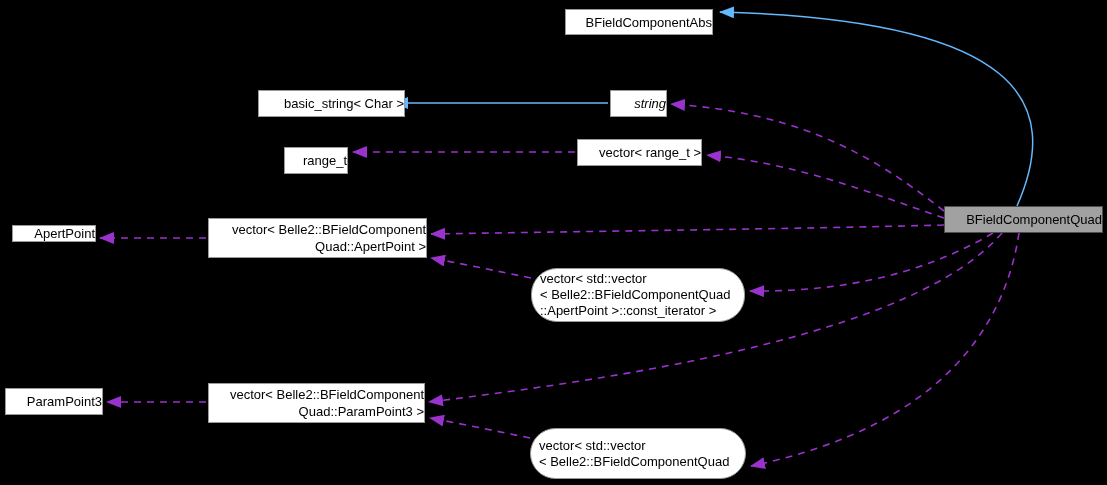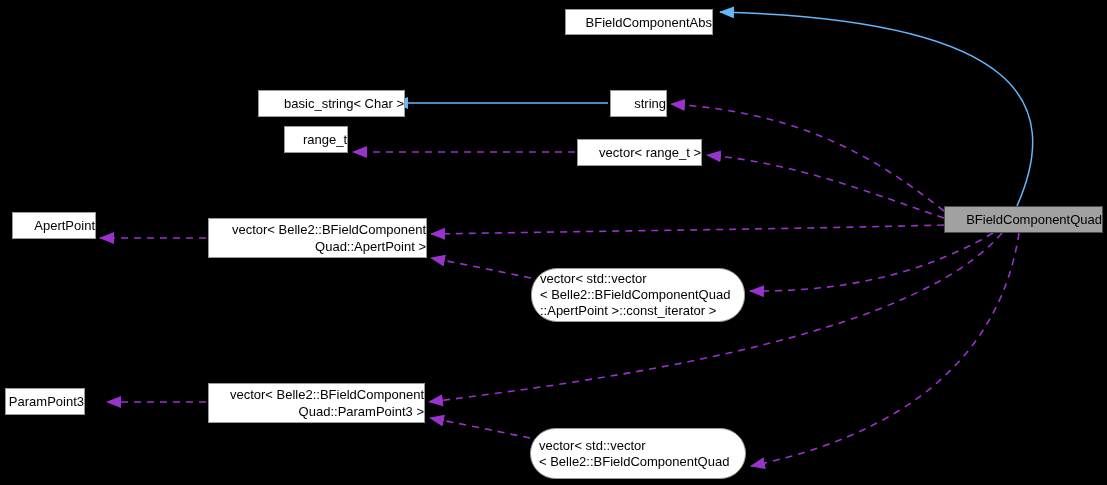--- a/index.html
+++ b/index.html
@@ -55,48 +55,48 @@
   </svg>
 
   <div class="node" style="left:565px; top:9px;  width:148px; height:26px;">
     <span>BFieldComponentAbs</span>
   </div>
 
   <div class="node" style="left:258px; top:90px; width:147px; height:27px;">
     <span>basic_string&lt; Char &gt;</span>
   </div>
 
-  <div class="node" style="left:610px; top:90px; width:57px; height:27px;">
+  <div class="node" style="left:610px; top:90px; width:57px; height:27px;font-style:italic;">
     <span>string</span>
   </div>
 
-  <div class="node" style="left:284px; top:126px; width:64px; height:27px;">
+  <div class="node" style="left:284px; top:147px; width:64px; height:27px;">
     <span>range_t</span>
   </div>
 
   <div class="node" style="left:577px; top:139px; width:125px; height:27px;">
     <span>vector&lt; range_t &gt;</span>
   </div>
 
-  <div class="node" style="left:12px; top:212px; width:84px; height:27px;">
+  <div class="node" style="left:12px; top:225px; width:84px; height:17px;">
     <span>ApertPoint</span>
   </div>
 
   <div class="node" style="left:208px; top:218px; width:219px; height:40px;">
     <span>vector&lt; Belle2::BFieldComponent</span>
     <span>Quad::ApertPoint &gt;</span>
   </div>
 
   <div class="node multi3" style="left:531px; top:268px; width:214px; height:54px;">
     <span>vector&lt; std::vector</span>
     <span>&lt; Belle2::BFieldComponentQuad</span>
     <span>::ApertPoint &gt;::const_iterator &gt;</span>
   </div>
 
-  <div class="node" style="left:5px; top:388px; width:80px; height:27px;">
+  <div class="node" style="left:5px; top:388px; width:98px; height:27px;">
     <span>ParamPoint3</span>
   </div>
 
   <div class="node" style="left:208px; top:383px; width:217px; height:40px;">
     <span>vector&lt; Belle2::BFieldComponent</span>
     <span>Quad::ParamPoint3 &gt;</span>
   </div>
 
   <div class="node multi3" style="left:530px; top:428px; width:216px; height:51px;">
     <span>vector&lt; std::vector</span>

